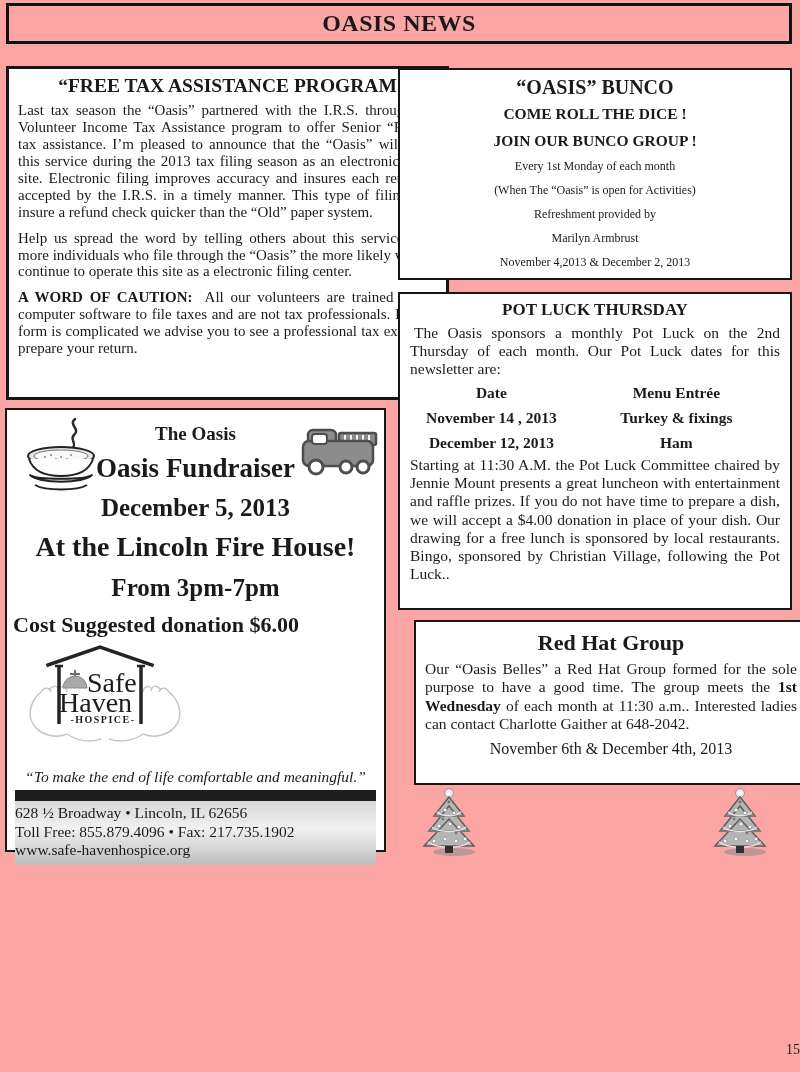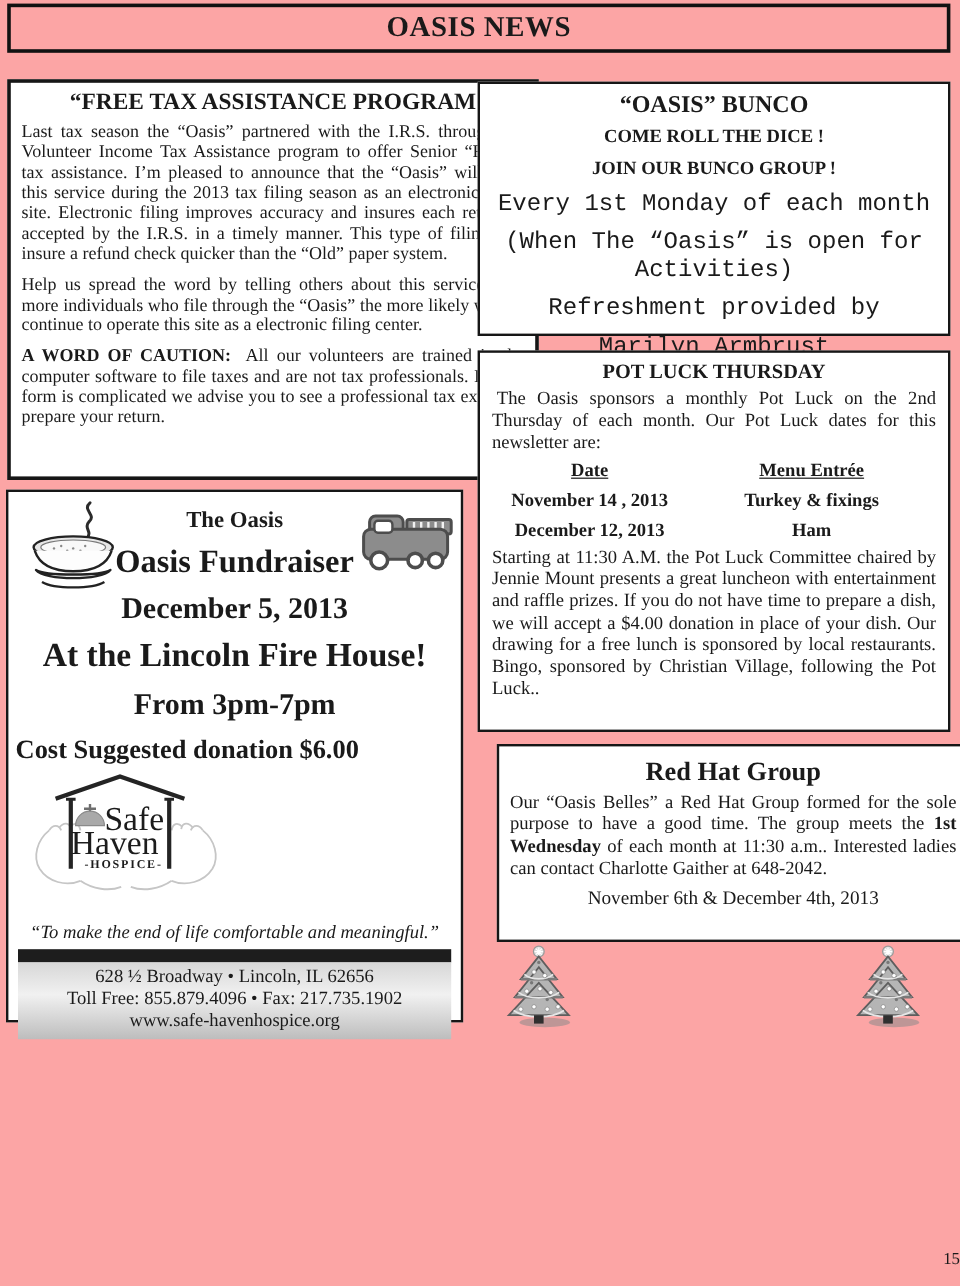--- a/index.html
+++ b/index.html
@@ -29,32 +29,32 @@
   .cl-2{font-size:25px;margin-top:13px;}
   .cl-3{font-size:28px;margin-top:13px;}
   .cl-4{font-size:25px;margin-top:14px;}
   .cost-line{font-size:22px;font-weight:bold;margin-top:14px;padding-left:6px;line-height:1;}
   .bowl-icon{left:8px;top:6px;}
   .truck-icon{right:3px;top:14px;}
   .logo-wrap{margin:4px 0 0 12px;width:172px;height:122px;}
   .tagline{text-align:center;font-style:italic;font-size:15.5px;margin-top:2px;line-height:1.1;}
   .black-bar{height:11px;background:#1d1d1d;margin:5px 8px 0;}
   .addr-box{margin:0 8px;background:linear-gradient(180deg,#d7d7d7,#f1f1f1 42%,#bdbdbd);
-    text-align:center;font-size:15.5px;line-height:1.2;padding:3px 0 5px;}
+    font-size:15.5px;line-height:1.2;padding:3px 0 5px;}
   
   .bunco-box{left:398px;top:68px;width:394px;height:212px;padding:3px 8px;text-align:center;}
   .bunco-title{font-size:20px;font-weight:bold;margin:3px 0 6px;}
   .bunco-bold{font-size:15.5px;font-weight:bold;margin:0 0 9px;}
-  .bunco-line{font-size:20px;margin:0 0 9px;font-family:Liberation Mono, monospace;}
+  .bunco-line{font-size:12px;margin:0 0 9px;}
   .potluck-box{left:398px;top:292px;width:394px;height:318px;padding:4px 10px;}
   .potluck-title{text-align:center;font-size:17px;font-weight:bold;margin:2px 0 4px;}
   .potluck-intro{font-size:15.5px;line-height:1.17;text-align:justify;text-indent:4px;margin:0 0 6px;}
   .pl-table{display:grid;grid-template-columns:44% 56%;row-gap:6px;margin:4px 0 4px;}
   .pl-cell{text-align:center;font-size:15.5px;font-weight:bold;line-height:1.2;}
-  .pl-head{text-decoration:underline;}
+  .pl-head{}
   .potluck-body{font-size:15.5px;line-height:1.17;text-align:justify;margin:4px 0 0;}
   .redhat-box{left:414px;top:620px;width:394px;height:165px;padding:4px 9px;}
   .redhat-title{text-align:center;font-size:22px;font-weight:bold;margin:4px 0 4px;}
   .redhat-body{font-size:15.5px;line-height:1.18;text-align:justify;margin:0;}
   .redhat-dates{text-align:center;font-size:16px;margin-top:7px;}
   
   .tree-left{left:421px;top:786px;}
   .tree-right{left:712px;top:786px;}
   
   .page-num{left:0;top:1042px;width:800px;text-align:right;font-size:14px;}

